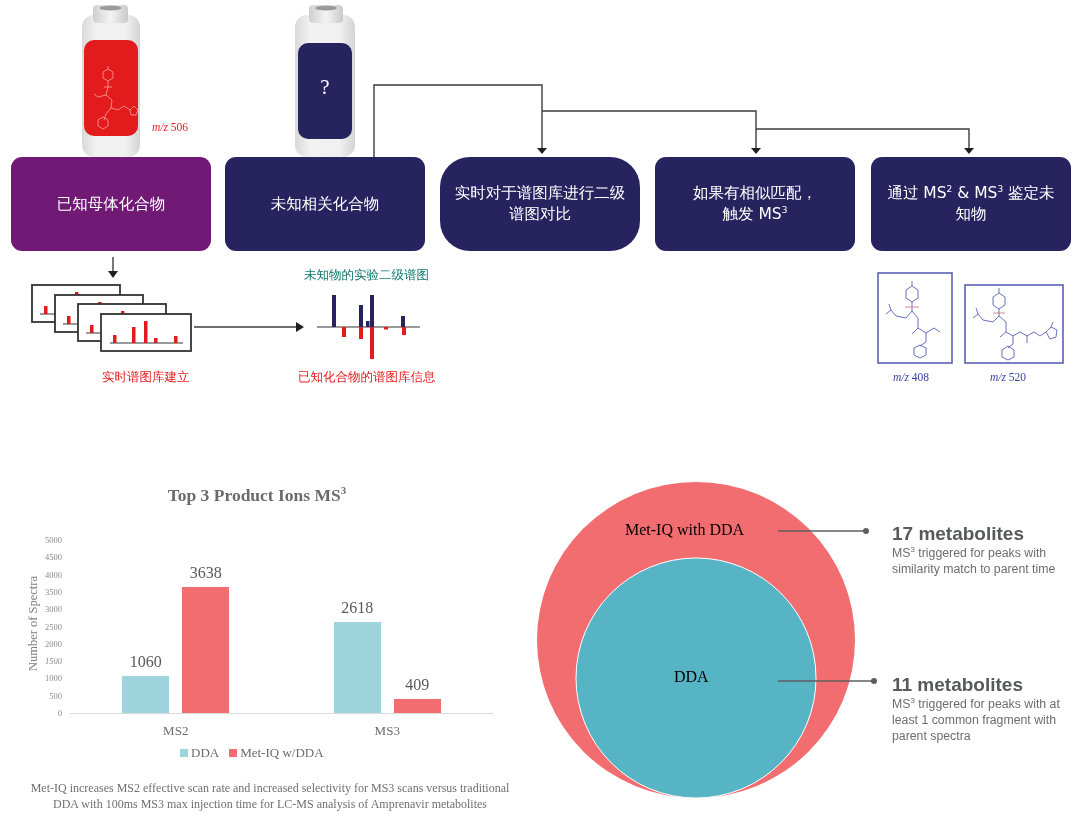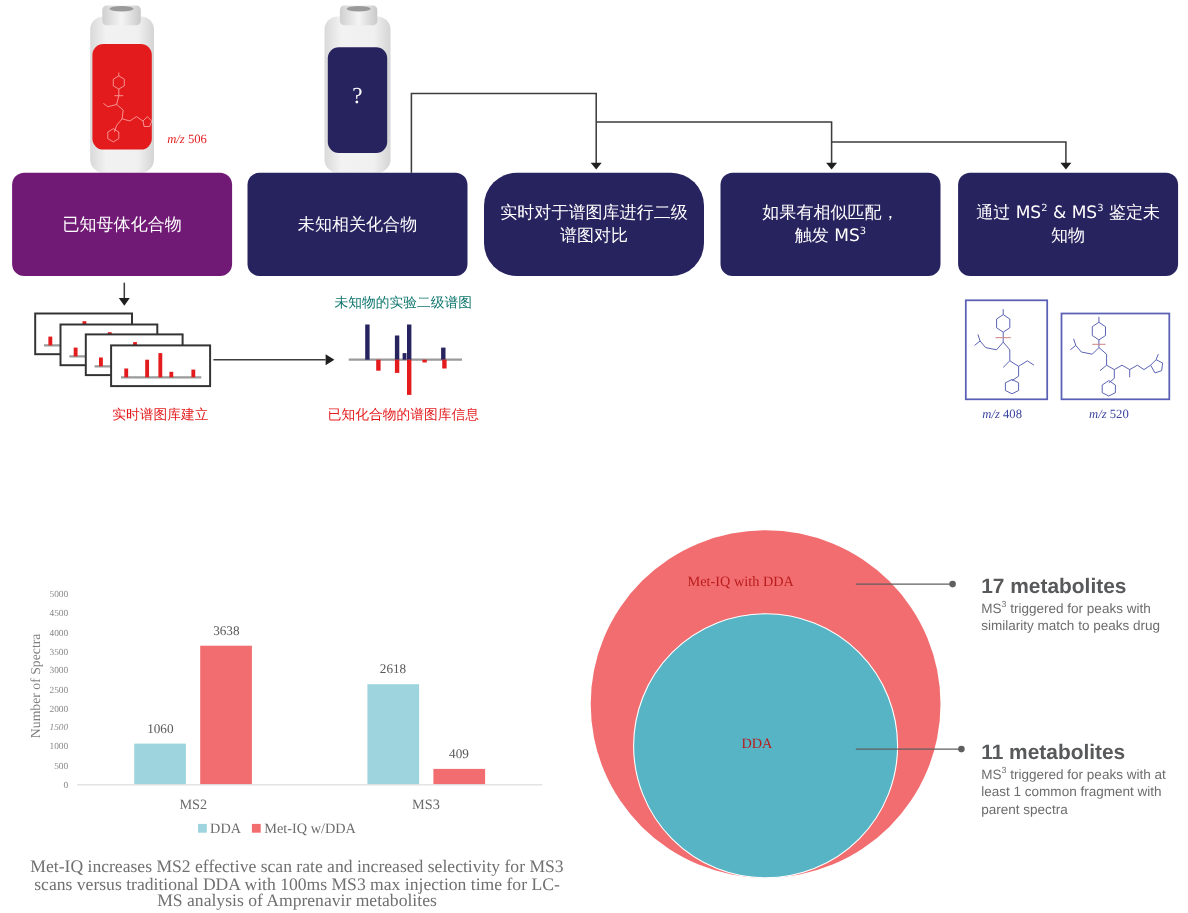--- a/index.html
+++ b/index.html
@@ -26,34 +26,34 @@
   .cn-cap { font-size: 12.5px; white-space: nowrap; font-family: "DejaVu Sans", sans-serif; }
 
   
   .chart-title { left: 40px; width: 434px; text-align: center; font-family: "Liberation Serif", serif;
     font-weight: bold; font-size: 17.5px; color: #6b6b6b; line-height: 22px; top: 484px; }
   .chart-title sup { font-size: 11px; vertical-align: 7px; line-height: 0; }
   .ytick { position: absolute; width: 30px; text-align: right; font-family: "Liberation Serif", serif;
     font-size: 8.5px; color: #8a8a8a; line-height: 10px; }
   .bar { position: absolute; }
   .bar-label { position: absolute; width: 60px; text-align: center; font-family: "Liberation Serif", serif;
-    font-size: 12px; color: #595959; line-height: 14px; }
+    font-size: 16px; color: #595959; line-height: 14px; }
   .xlabel { position: absolute; width: 80px; text-align: center; font-family: "Liberation Serif", serif;
     font-size: 13px; color: #6b6b6b; top: 723px; }
   .ytitle { position: absolute; left: -27px; top: 616px; width: 120px; text-align: center;
     transform: rotate(-90deg); font-family: "Liberation Serif", serif; font-size: 12.5px; color: #7f7f7f; }
   .legend { position: absolute; top: 745px; left: 180px; display: flex; align-items: center; gap: 10px;
     font-family: "Liberation Serif", serif; font-size: 13px; color: #6b6b6b; }
   .legend-item { display: flex; align-items: center; gap: 3px; }
   .swatch { width: 8px; height: 8px; display: inline-block; }
   .chart-caption { left: 20px; top: 781px; width: 500px; text-align: center; font-family: "Liberation Serif", serif;
-    font-size: 16px; line-height: 15.5px; color: #707070; }
+    font-size: 12px; line-height: 15.5px; color: #707070; }
 
   
-  .venn-label { position: absolute; color: #b91c1c; font-family: "Liberation Serif", serif; font-size: 13px; white-space: nowrap; }
+  .venn-label { position: absolute; color: #000000; font-family: "Liberation Serif", serif; font-size: 16px; white-space: nowrap; }
   .callout-count { position: absolute; left: 892px; font-size: 19px; font-weight: bold; color: #58595b; white-space: nowrap; }
   .callout-desc { position: absolute; left: 892px; width: 175px; font-size: 12.3px; line-height: 15.8px; color: #6d6d6d; }
   .callout-desc sup { font-size: 8px; vertical-align: 5px; line-height: 0; }
 </style>
 </head>
 <body>
 
 <svg class="layer" viewBox="0 0 1080 830">
   <defs>
     <linearGradient id="glass" x1="0" x2="1" y1="0" y2="0">
@@ -234,20 +234,21 @@
 <div class="abs mz" style="left:893px; top:371px; color:#3b43a0;">
   <i>m/z</i>
   <span>408</span>
 </div>
 <div class="abs mz" style="left:990px; top:371px; color:#3b43a0;">
   <i>m/z</i>
   <span>520</span>
 </div>
 
 <div class="abs chart-title">
+  <div><span>Top 3 Product Ions MS</span><sup>3</sup></div>
 </div>
 <div class="ytitle">Number of Spectra</div>
 <div id="chart-area" class="abs" style="left:0; top:0; width:0; height:0;">
     <div class="ytick" style="left: 32px; top: 708px;">0</div>
     <div class="ytick" style="left: 32px; top: 690.7px;">500</div>
     <div class="ytick" style="left: 32px; top: 673.4px;">1000</div>
     <div class="ytick" style="left: 32px; top: 656.1px; font-style: italic;">1500</div>
     <div class="ytick" style="left: 32px; top: 638.8px;">2000</div>
     <div class="ytick" style="left: 32px; top: 621.5px;">2500</div>
     <div class="ytick" style="left: 32px; top: 604.2px;">3000</div>
@@ -276,16 +277,16 @@
       <span class="swatch" style="background: rgb(242, 109, 111);"></span>
       <span>Met-IQ w/DDA</span>
     </div>
   </div>
 <div class="abs chart-caption">Met-IQ increases MS2 effective scan rate and increased selectivity  for MS3 scans versus traditional DDA with 100ms MS3 max injection time for LC-MS analysis of Amprenavir metabolites</div>
 
 <div class="venn-label" style="left:625px; top:521px;">Met-IQ with DDA</div>
 <div class="venn-label" style="left:674px; top:668px;">DDA</div>
 
 <div class="callout-count" style="top:523px;">17 metabolites</div>
-<div class="callout-desc" style="top:546px;"><span>MS</span><sup>3</sup><span> triggered for peaks with similarity match to peaks drug</span></div>
+<div class="callout-desc" style="top:546px;"><span>MS</span><sup>3</sup><span> triggered for peaks with similarity match to parent time</span></div>
 
 <div class="callout-count" style="top:674px;">11 metabolites</div>
 <div class="callout-desc" style="top:697px;"><span>MS</span><sup>3</sup><span> triggered for peaks with at least 1 common fragment with parent spectra</span></div>
 
 </body></html>

